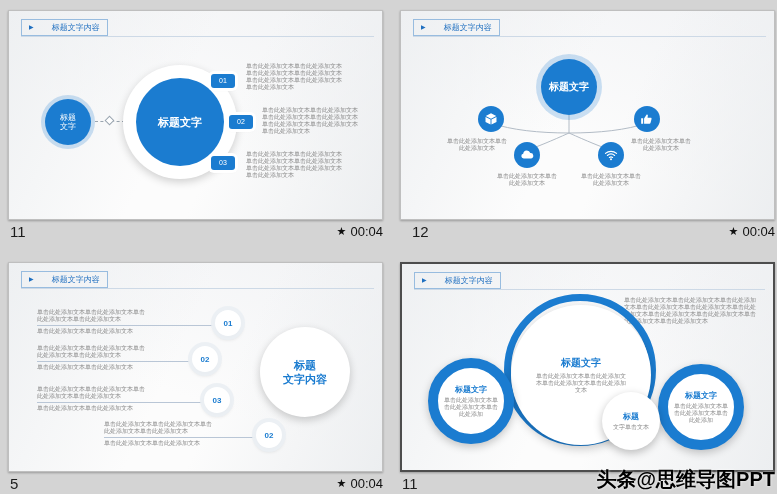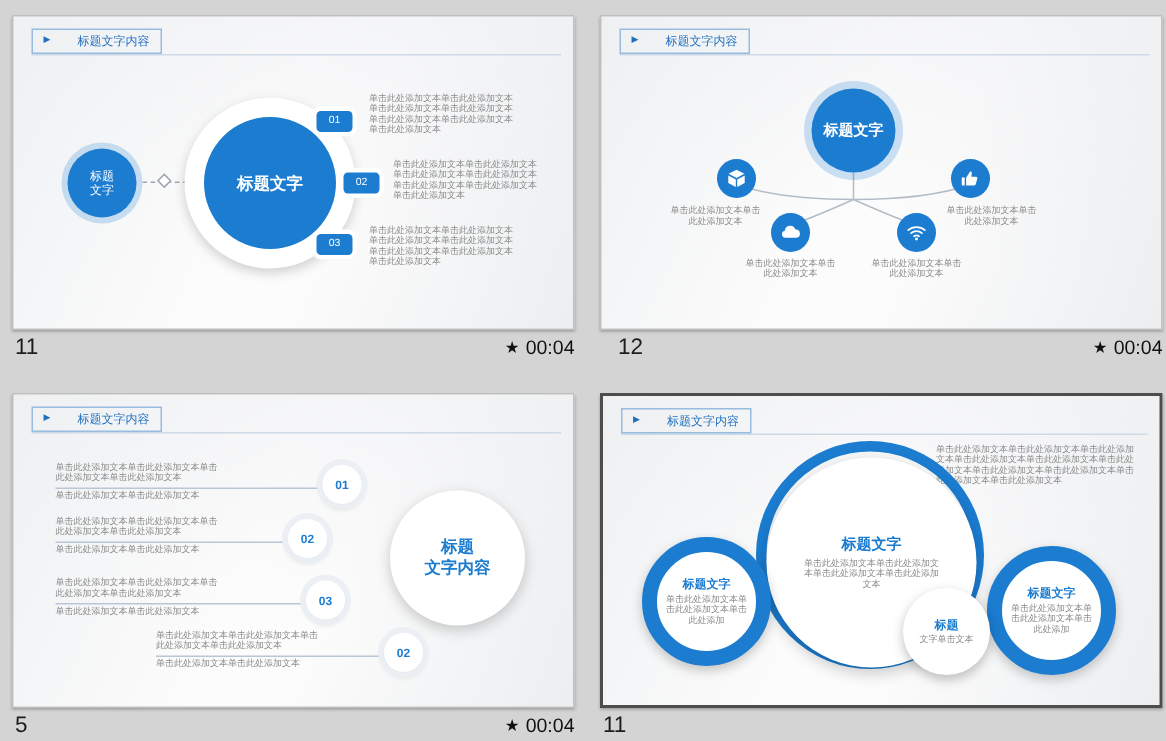--- a/index.html
+++ b/index.html
@@ -245,13 +245,14 @@
   </div>
 
   <div class="num" id="n13">5</div>
   <div class="time" id="t13">
     <span class="star">★</span>
     <span>00:04</span>
   </div>
 
   <div class="num" id="n14">11</div>
 
+  <div class="wm">头条@思维导图PPT</div>
 </div>
 
 </body></html>

